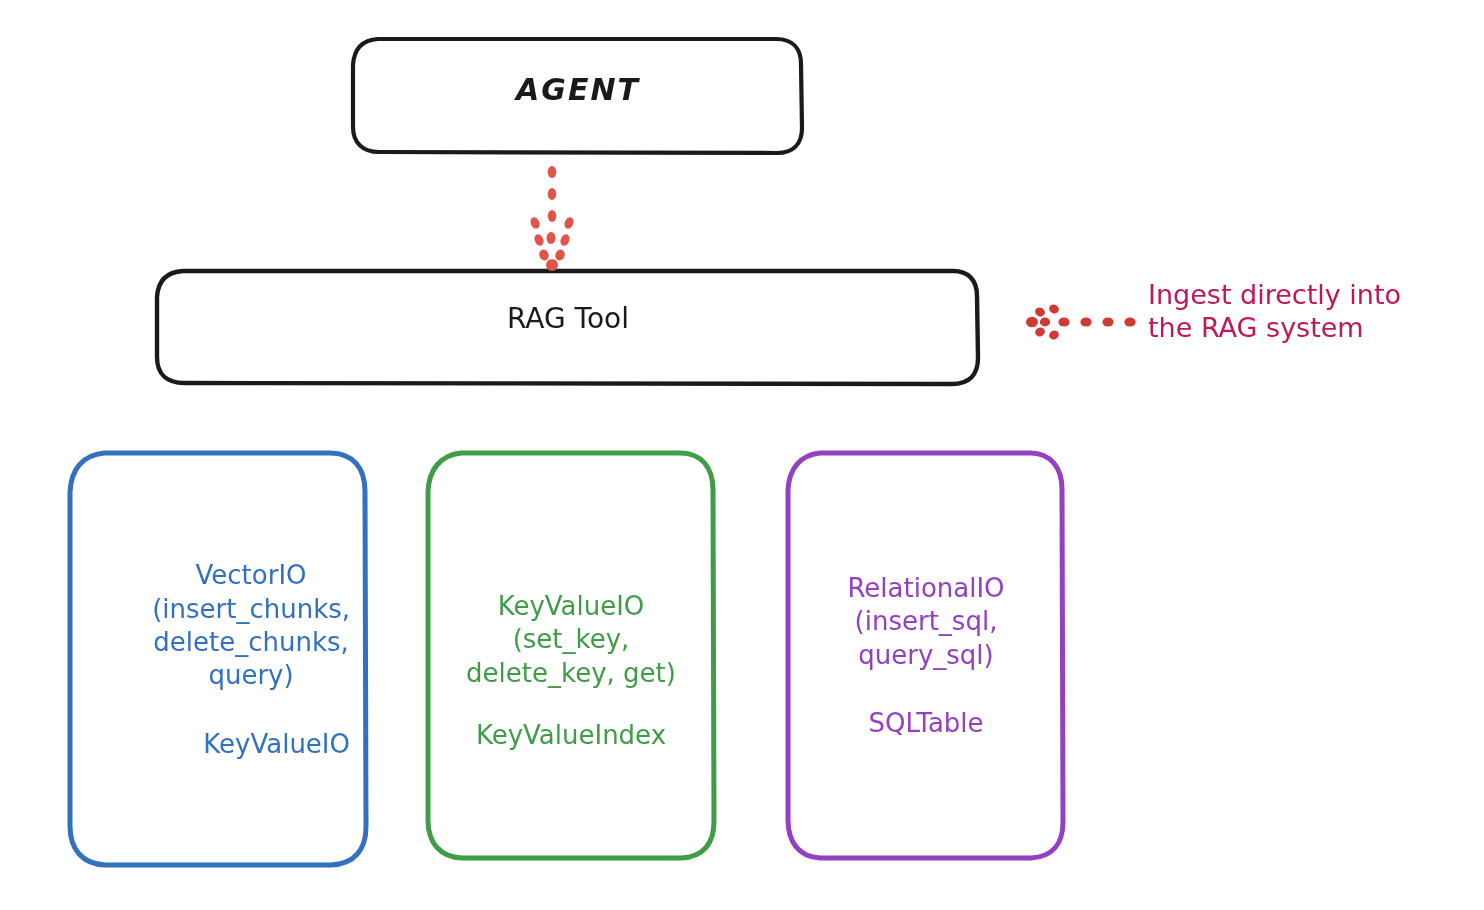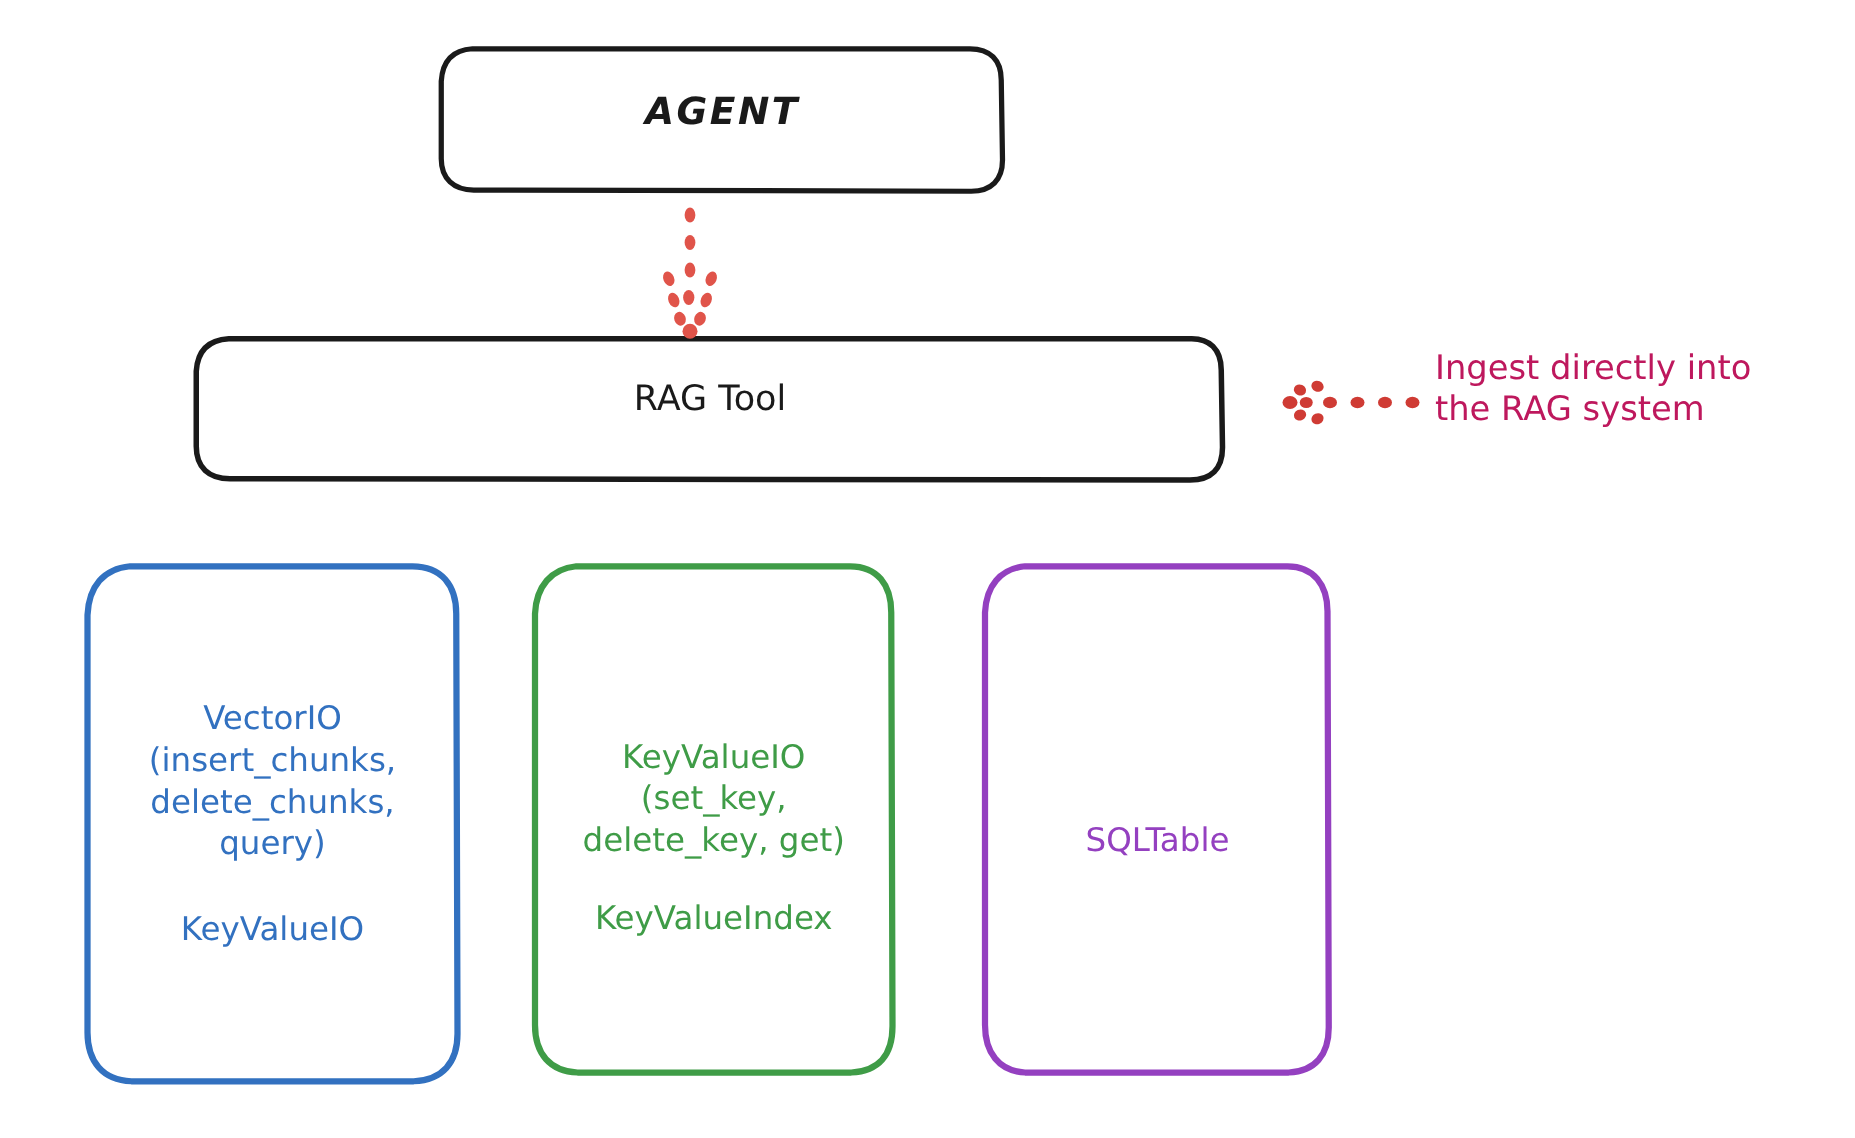--- a/index.html
+++ b/index.html
@@ -57,21 +57,21 @@
   }
   #rag-label {
     font-size: 28px;
     color: #1a1a1a;
   }
 
   
   .leaf {
     padding: 0 16px;
   }
-  #vector-node  { left: 70px;  top: 452px; width: 296px; height: 414px; }
+  #vector-node  { left: 70px;  top: 452px; width: 296px; height: 414px; align-items: flex-end; }
   #keyvalue-node{ left: 428px; top: 452px; width: 286px; height: 406px; }
   #relational-node { left: 788px; top: 452px; width: 276px; height: 406px; }
 
   .leaf-title {
     font-size: 26px;
     line-height: 1.28;
     white-space: pre-line;
   }
   .leaf-sub {
     font-size: 26px;
@@ -201,17 +201,20 @@
 </div>
 
 <div class="node leaf" id="keyvalue-node">
   <div class="leaf-title c-green">KeyValueIO
 (set_key,
 delete_key, get)</div>
   <div class="leaf-sub c-green">KeyValueIndex</div>
 </div>
 
 <div class="node leaf" id="relational-node">
+  <div class="leaf-title c-purple">RelationalIO
+(insert_sql,
+query_sql)</div>
   <div class="leaf-sub c-purple">SQLTable</div>
 </div>
 
 <div id="ingest-note">Ingest directly into
 the RAG system</div>
 
 </body></html>

